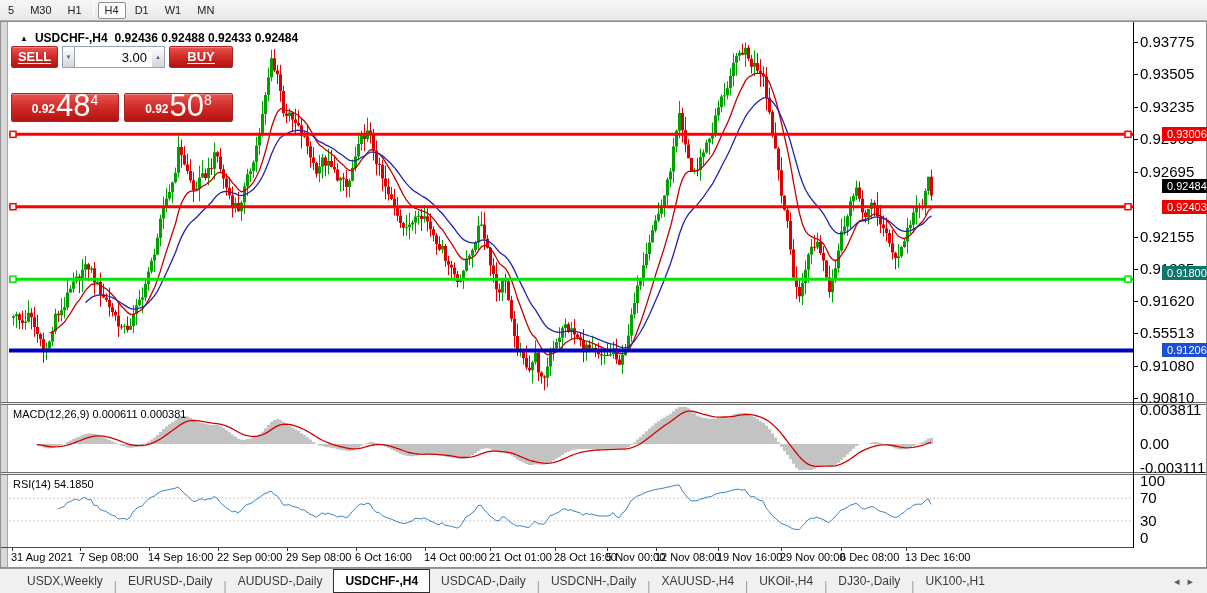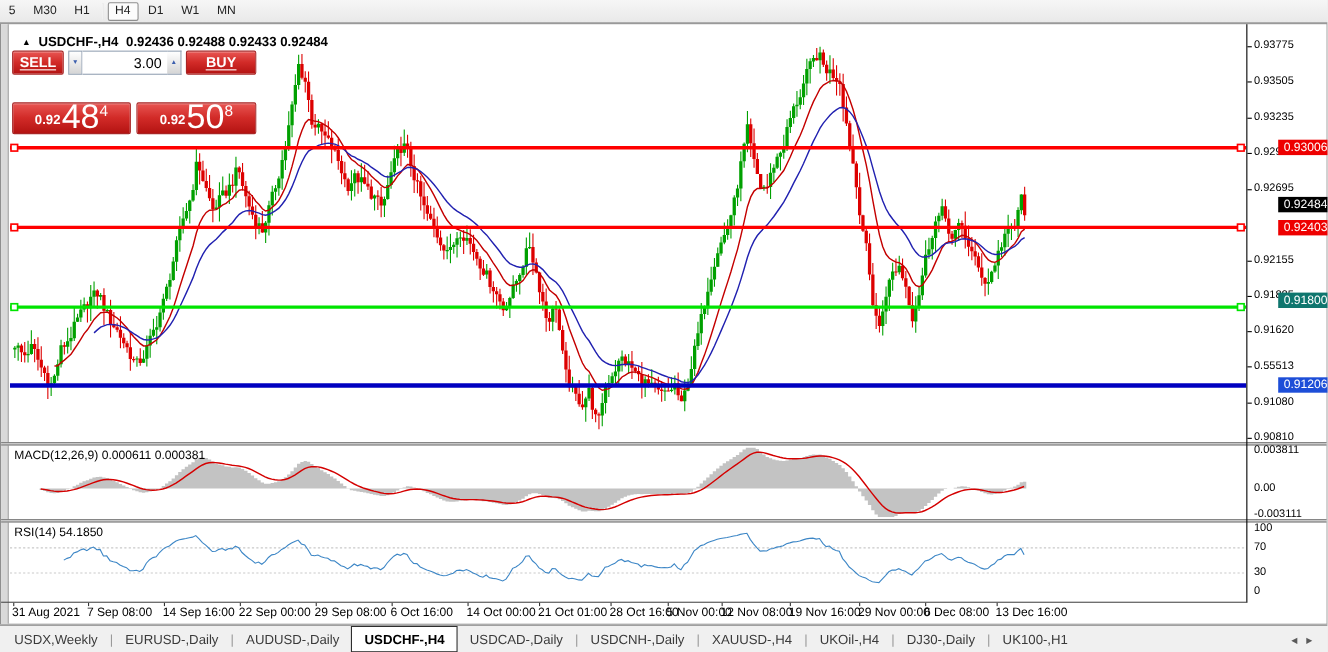--- a/index.html
+++ b/index.html
@@ -25,21 +25,21 @@
   #sep1,#sep2 { position:absolute; left:0; width:100%; height:3px; background:#efefef;
                 border-top:1px solid #6b6b6b; border-bottom:1px solid #6b6b6b; }
   #sep1 { top:380px; } #sep2 { top:450px; }
   #time-axis-line { position:absolute; left:0; top:525px; width:1132px; height:1px; background:#4c4c4c; }
   #y-axis-line { position:absolute; left:1132px; top:0px; width:1px; height:526px; background:#000; }
 
   #chart-title { position:absolute; left:19px; top:9px; font-size:12px; font-weight:700; color:#000;
                  display:flex; align-items:center; gap:7px; }
   #chart-title .arrow { font-size:8px; }
 
-  .y-label { position:absolute; left:1139px; width:55px; font-size:10px; color:#000; height:12px; line-height:12px; }
+  .y-label { position:absolute; left:1139px; width:55px; font-size:15px; color:#000; height:12px; line-height:12px; }
   .y-tick  { position:absolute; left:1133px; width:4px; height:1px; background:#000; }
   .price-badge { position:absolute; left:1133px; width:70px; height:14px; line-height:14px;
                  font-size:11px; color:#fff; padding-left:5px;margin-left:28px; }
   .x-label { position:absolute; top:529px; font-size:11px; color:#000; white-space:nowrap; }
   .x-tick  { position:absolute; top:526px; width:1px; height:3px; background:#333; }
   .ind-label { position:absolute; left:12px; font-size:11px; color:#000; }
 
   
   .red-grad { background:linear-gradient(180deg,#e85552 0%,#d22b28 48%,#b41312 100%);
               border:1px solid #a82525; border-radius:2px; color:#fff;
@@ -60,22 +60,22 @@
   .price-panel { position:absolute; top:47px; height:29px; display:flex; align-items:flex-end;
                  justify-content:center; padding-bottom:1px;margin-top:24px; }
   #sell-panel { left:10px; width:108px; }
   #buy-panel  { left:123px; width:109px; }
   .pp-small { font-size:12px; font-weight:700; margin:0 1px 4px 0; }
   .pp-big   { font-size:31px; line-height:29px; font-weight:400; }
   .pp-sup   { font-size:14px; margin-bottom:12px; }
 
   
   #tabs-bar { position:absolute; left:0; top:568px; width:1207px; height:25px;
-              background:#f0f0f0; border-top:1px solid #979797; display:flex; align-items:center;
-              padding-left:2px; }
+              background:#f0f0f0; border-top:1px solid #979797; display:flex; align-items:flex-end;
+              padding-left:16px; }
   .tab { font-size:12px; color:#3a3a3a; padding:0 11px; height:25px; display:flex; align-items:center;
          cursor:pointer; white-space:nowrap; }
   .tab.active { background:#fff; border:1px solid #2e2e2e; height:24px; margin-top:-1px;
                 font-weight:700; color:#000; }
   .tab-sep { color:#9a9a9a; font-size:12px; }
   #tab-nav { position:absolute; right:14px; top:0; height:25px; display:flex; align-items:center; gap:8px;
              color:#5a5a5a; font-size:11px; }
   #tab-nav span { cursor:pointer; }
 </style>
 </head>

